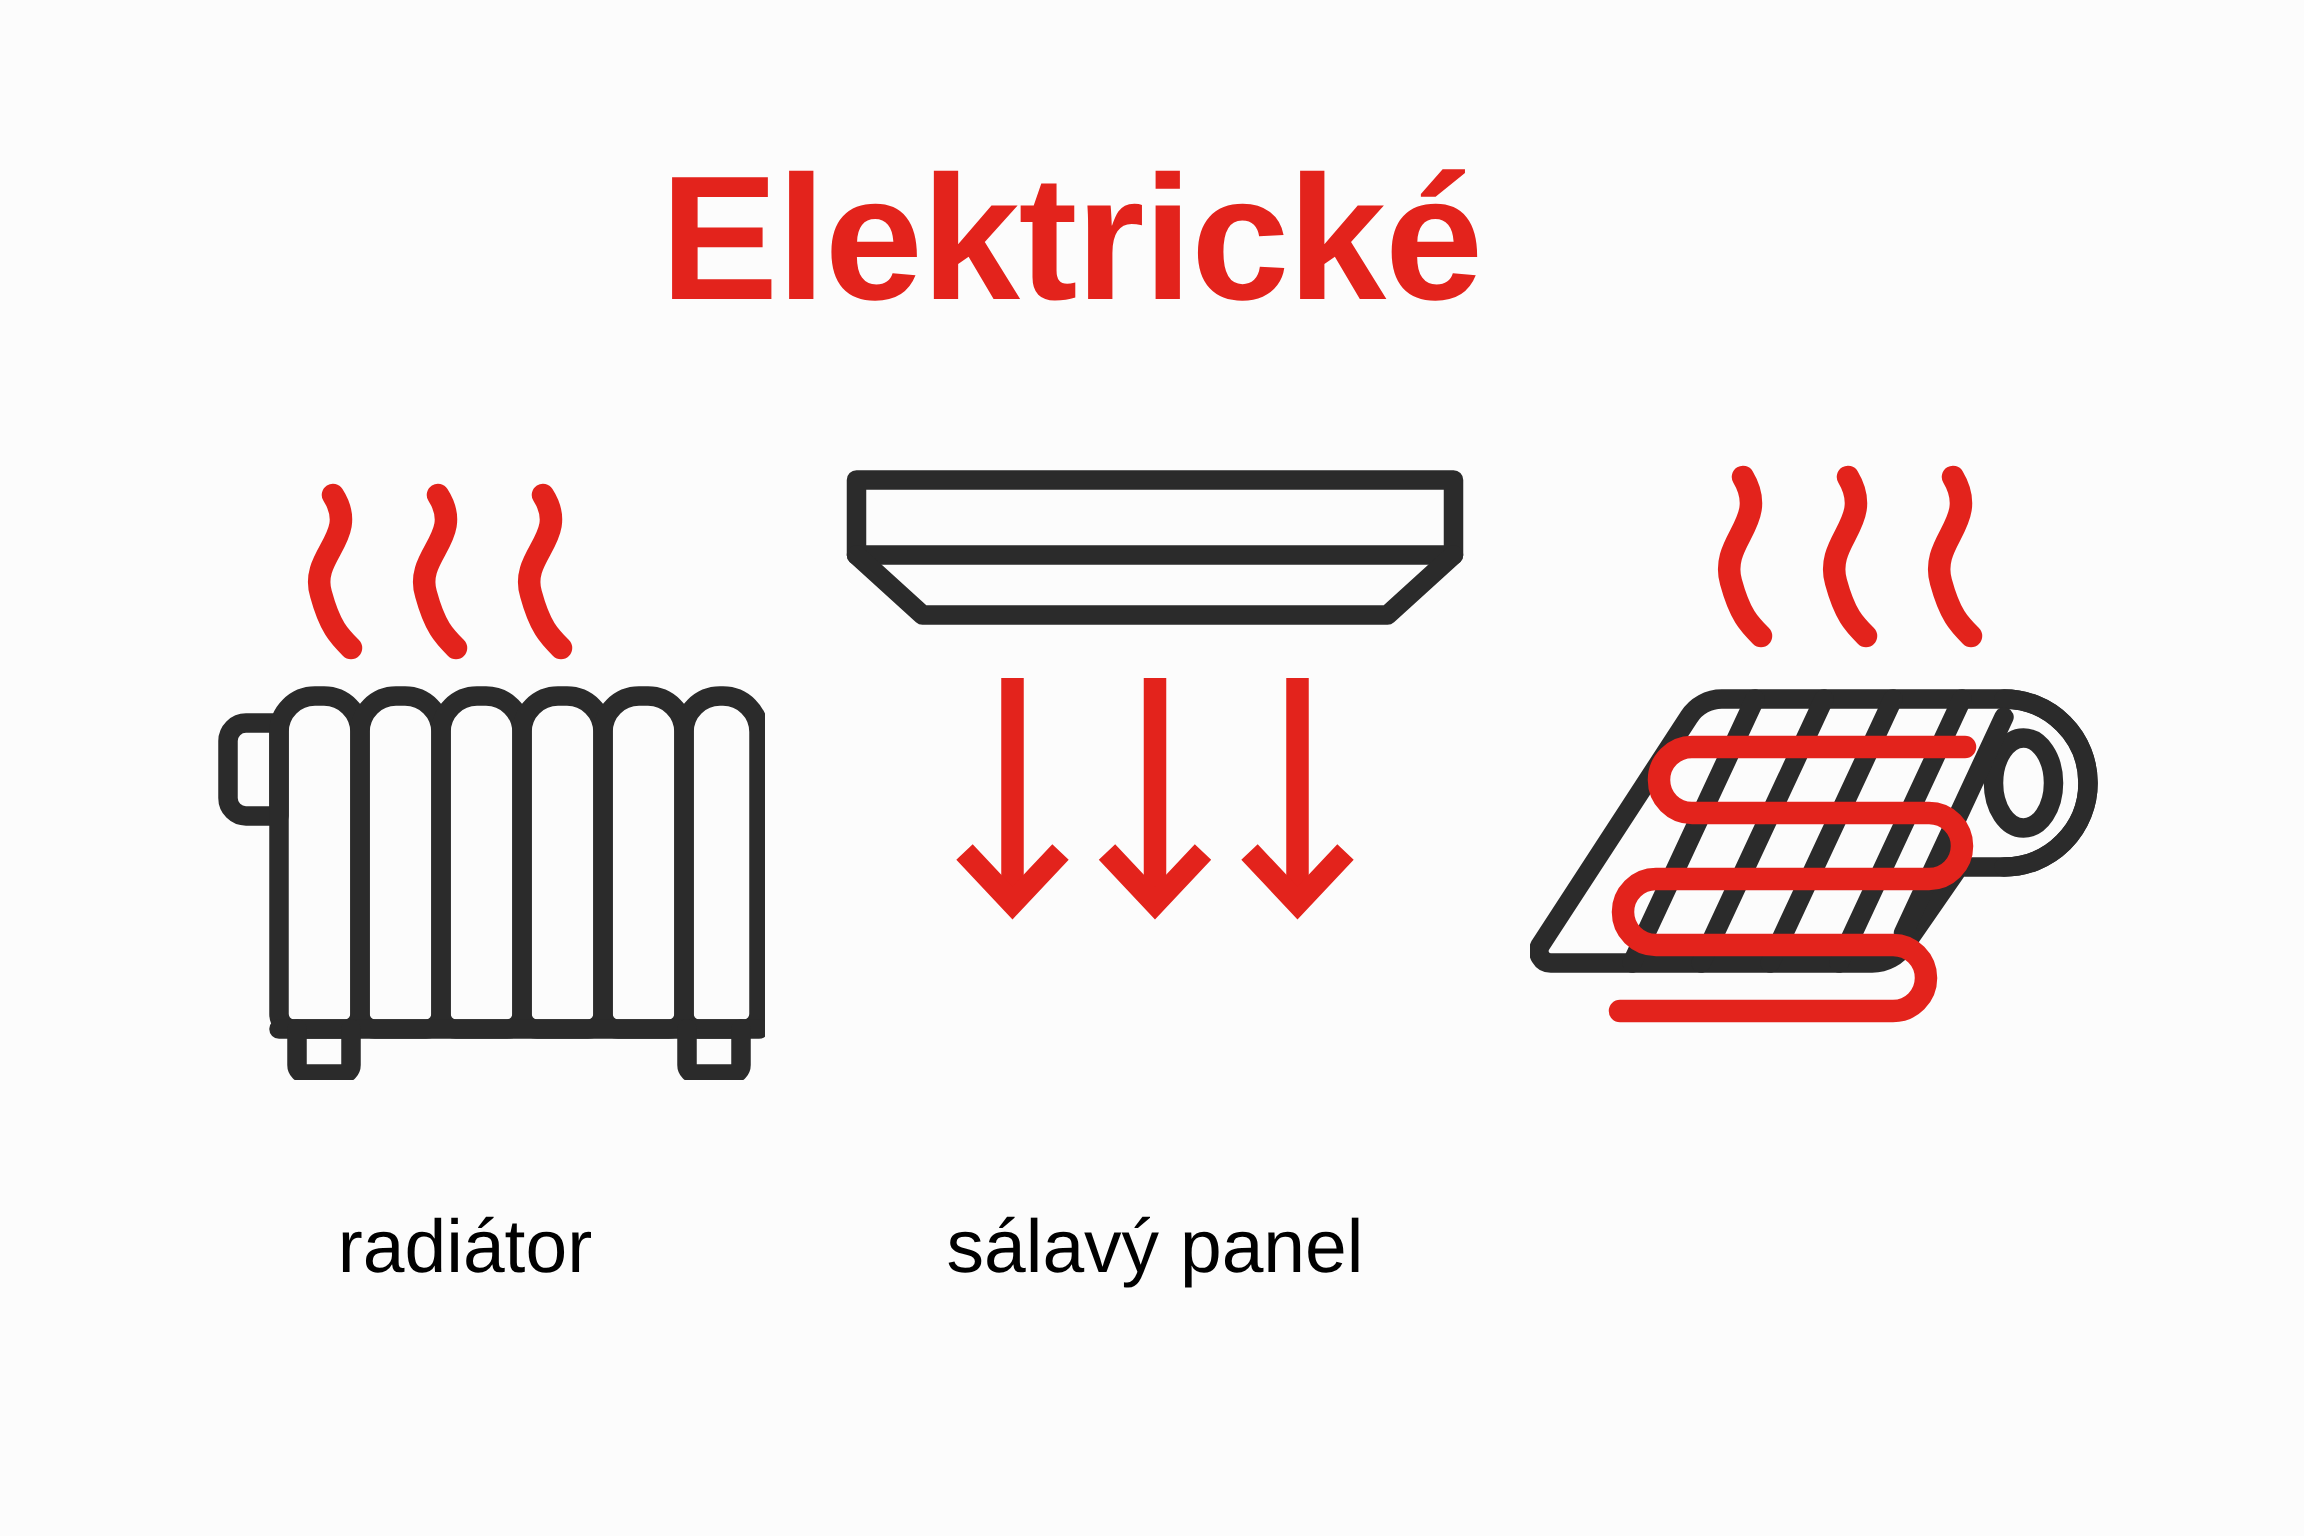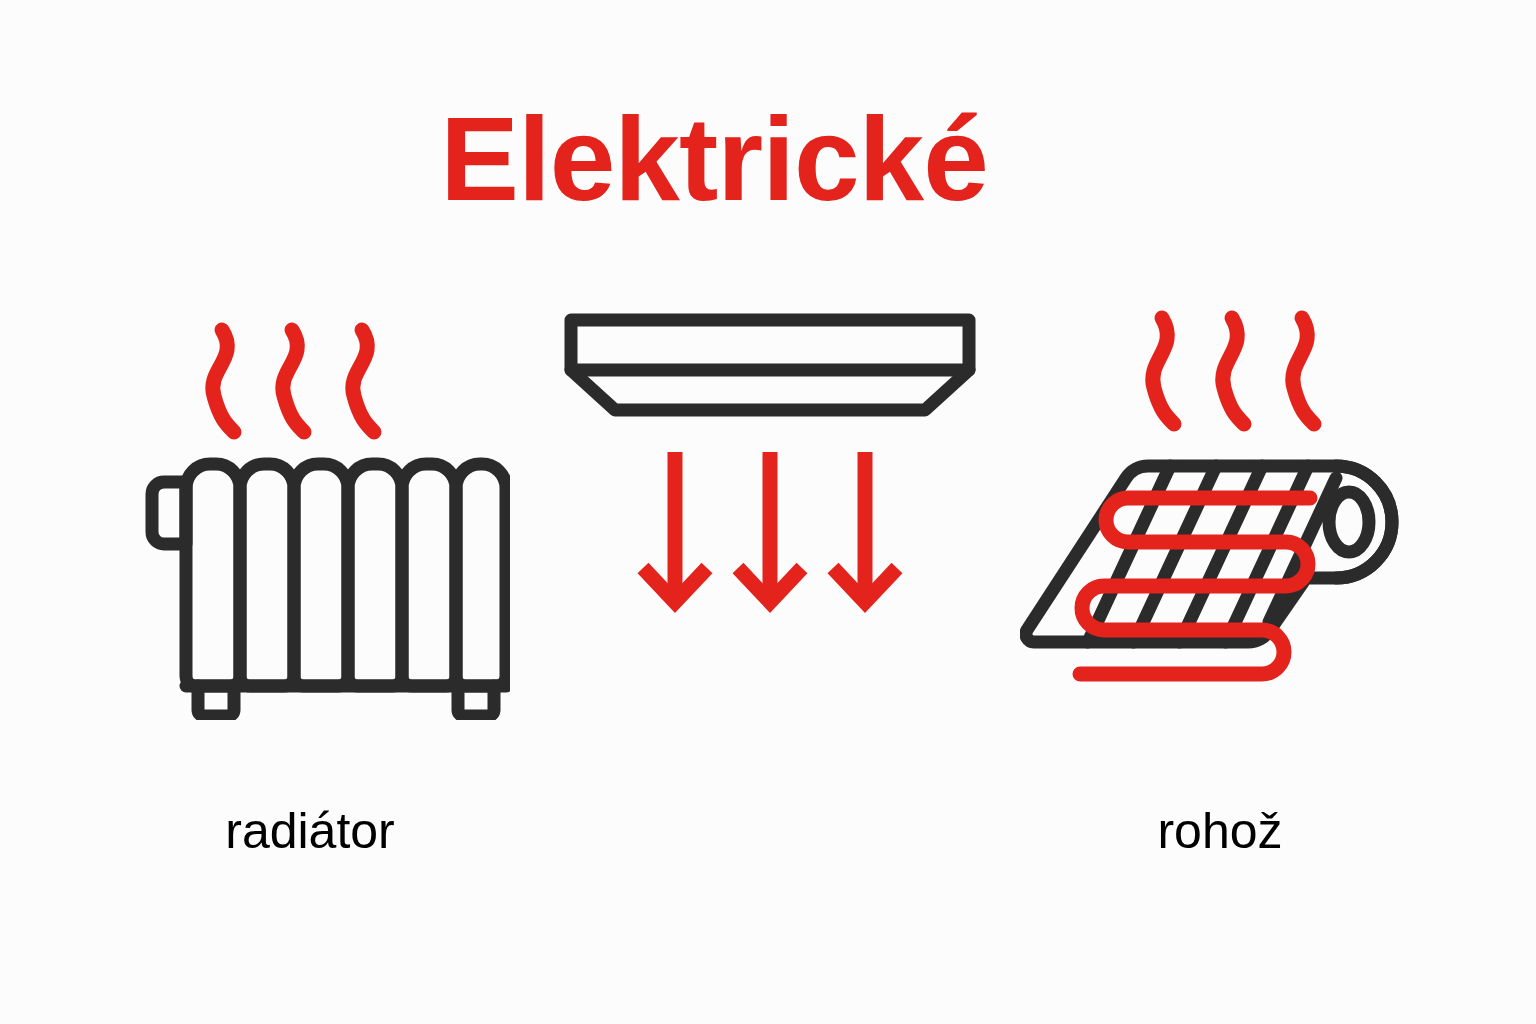--- a/index.html
+++ b/index.html
@@ -121,20 +121,23 @@
         <g fill="none" stroke="#e3231c" stroke-width="15" stroke-linecap="butt" stroke-linejoin="miter">
           <path d="M120 152 V 300"></path>
           <path d="M88 268 L 120 302 L 152 268"></path>
           <path d="M215 152 V 300"></path>
           <path d="M183 268 L 215 302 L 247 268"></path>
           <path d="M310 152 V 300"></path>
           <path d="M278 268 L 310 302 L 342 268"></path>
         </g>
       </svg>
     </div>
+    <div class="caption">
+      <span class="cap-line">sálavý panel</span>
+    </div>
   </div>
 
   <div class="col" id="col-mat">
     <div class="icon-wrap">
       <svg width="400" height="420" viewBox="0 0 400 420">
 
         <g fill="none" stroke="#e3231c" stroke-width="15" stroke-linecap="round">
           <path d="M142 18 C 160 48, 126 60, 134 88 C 140 110, 146 116, 154 124"></path>
           <path d="M212 18 C 230 48, 196 60, 204 88 C 210 110, 216 116, 224 124"></path>
           <path d="M282 18 C 300 48, 266 60, 274 88 C 280 110, 286 116, 294 124"></path>
@@ -174,17 +177,16 @@
                    a22 22 0 0 1 0 44
                    H 84
                    a22 22 0 0 0 0 44
                    H 242
                    a22 22 0 0 1 0 44
                    H 60"></path>
         </g>
       </svg>
     </div>
     <div class="caption">
-      <span class="cap-line">rohož</span>
     </div>
   </div>
 
 </div>
 
 </body></html>

